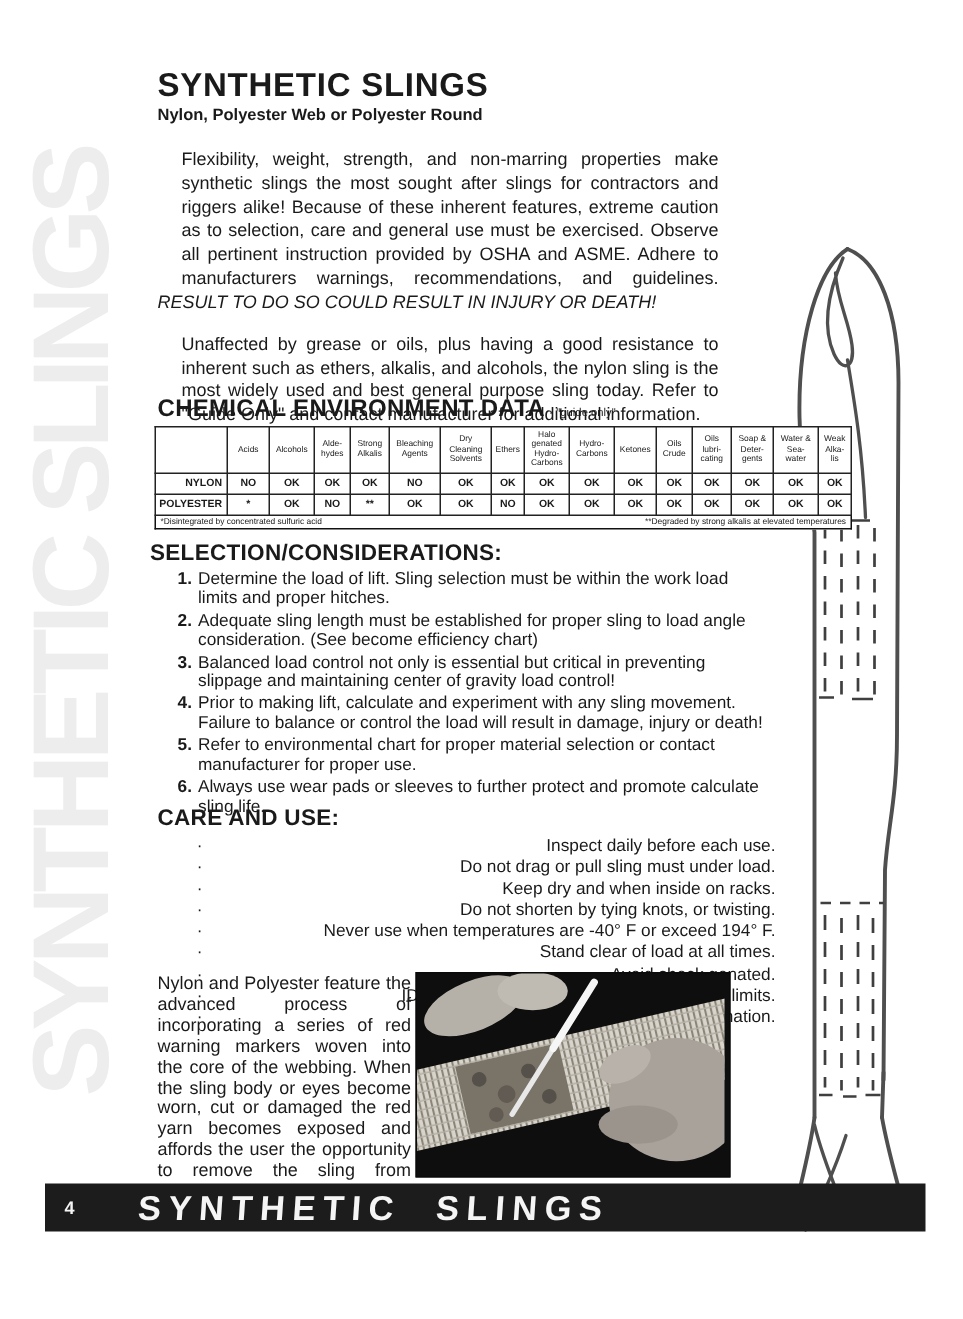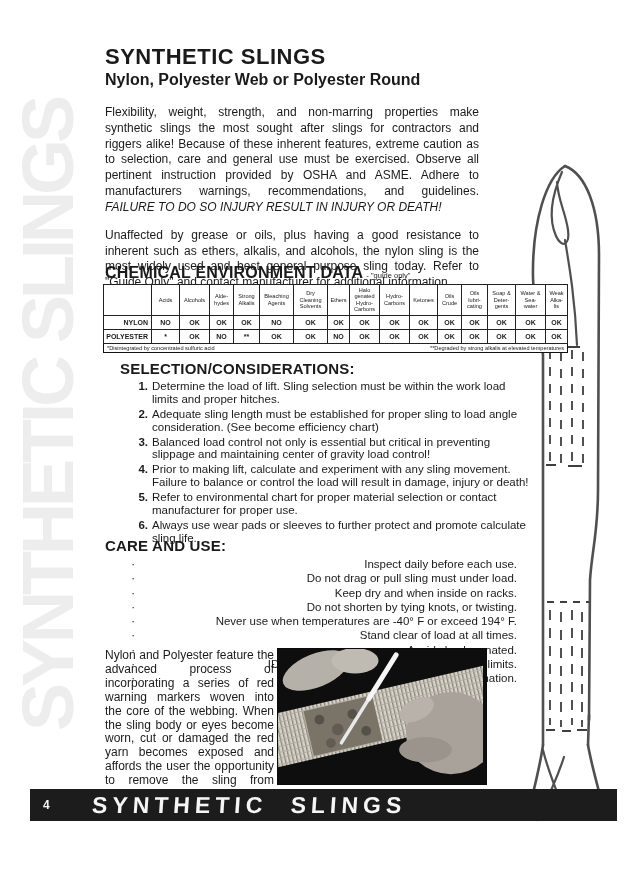--- a/index.html
+++ b/index.html
@@ -14,39 +14,39 @@
     font-size:72px;font-weight:800;letter-spacing:-4px;color:#ededed;
     white-space:nowrap;text-align:center;z-index:0;line-height:100px;
     user-select:none;
   }
   
   .sling-svg{position:absolute;left:520px;top:160px;z-index:1;}
   
   .block{position:absolute;z-index:2;}
   .head-block{left:105px;top:44px;width:374px;}
   h1{margin:0;font-size:22px;font-weight:800;letter-spacing:.5px;}
-  h2{margin:1px 0 16px 0;font-size:16px;font-weight:700;}
-  .para{margin:12px 0 0 0;font-size:12px;line-height:1.32;text-align:justify;}
+  h2{margin:1px 0 16px 0;font-size:11px;font-weight:700;}
+  .para{margin:12px 0 0 16px;font-size:12px;line-height:1.32;text-align:justify;}
   .para.stretch-last{text-align-last:justify;}
   .warning{margin:0;font-size:12px;line-height:1.32;font-style:italic;}
   .chem-head{left:105px;top:264px;white-space:nowrap;}
   .h3{font-size:16px;font-weight:800;letter-spacing:.2px;}
   .h3-note{font-size:7.5px;font-weight:400;margin-left:3px;}
   
   .table-wrap{left:103px;top:284px;width:465px;background:#fff;z-index:2;}
   table.chem{border-collapse:collapse;table-layout:fixed;width:465px;background:#fff;}
   table.chem th,table.chem td{border:1px solid #222;}
   table.chem{border:1.5px solid #111;}
   th.colhead{font-size:5.6px;font-weight:400;line-height:1.15;padding:2px 1px;vertical-align:middle;text-align:center;}
   th.rowlabel{font-size:7px;font-weight:700;text-align:right;padding:0 3px 0 1px;}
   td.val{font-size:7px;font-weight:700;text-align:center;height:13px;padding:0;}
   .footnotes{display:flex;justify-content:space-between;border:1.5px solid #111;border-top:none;
     font-size:5.6px;padding:1px 3px;background:#fff;}
   
-  .sel-block{left:120px;top:360px;width:412px;}
+  .sel-block{left:100px;top:360px;width:412px;}
   .care-block{left:105px;top:520px;width:412px;margin-top:17px;}
   .h3-big{font-size:15px;font-weight:800;margin:0 0 3px 0;letter-spacing:.2px;}
   .sel-item{display:flex;font-size:11.5px;line-height:1.12;margin:0 0 2px 0;}
   .sel-num{flex:0 0 16px;text-align:right;font-weight:700;padding-right:4px;}
   .sel-txt{flex:1;}
   .care-item{display:flex;font-size:11.5px;line-height:1.24;}
   .care-dot{flex:0 0 12px;text-align:right;padding-right:4px;}
   .care-txt{flex:1;text-align:right;}
   .care-list{padding-left:18px;}
   .sel-list{padding-left:12px;}
@@ -104,21 +104,21 @@
     <path d="M23,585 C20,607 14,628 8,655" stroke="#4f4f4f" stroke-width="2.6" stroke-linecap="round"></path>
     <path d="M23,590 C29,615 39,636 47,658" stroke="#4f4f4f" stroke-width="2.2" stroke-linecap="round"></path>
     <path d="M44,597 C36,622 26,642 17,660" stroke="#4f4f4f" stroke-width="2.2" stroke-linecap="round"></path>
     <path d="M68,585 C72,608 79,630 85,655" stroke="#4f4f4f" stroke-width="2.6" stroke-linecap="round"></path>
   </svg>
 
   <div class="block head-block">
     <h1>SYNTHETIC SLINGS</h1>
     <h2>Nylon, Polyester Web or Polyester Round</h2>
     <p class="para stretch-last">Flexibility, weight, strength, and non-marring properties make synthetic slings the most sought after slings for contractors and riggers alike! Because of these inherent features, extreme caution as to selection, care and general use must be exercised. Observe all pertinent instruction provided by OSHA and ASME. Adhere to manufacturers warnings, recommendations, and guidelines.</p>
-    <p class="warning">FAILURE TO DO SO INJURY RESULT IN INJURY OR DEATH!</p>
+    <p class="warning">RESULT TO DO SO COULD RESULT IN INJURY OR DEATH!</p>
     <p class="para">Unaffected by grease or oils, plus having a good resistance to inherent such as ethers, alkalis, and alcohols, the nylon sling is the most widely used and best general purpose sling today.  Refer to "Guide Only" and contact manufacturer for additional information.</p>
   </div>
 
   <div class="block chem-head">
     <span class="h3">CHEMICAL ENVIRONMENT DATA</span><span class="h3-note">- "guide only"</span>
   </div>
 
   <div class="block table-wrap">
     <table class="chem">
       <colgroup>

